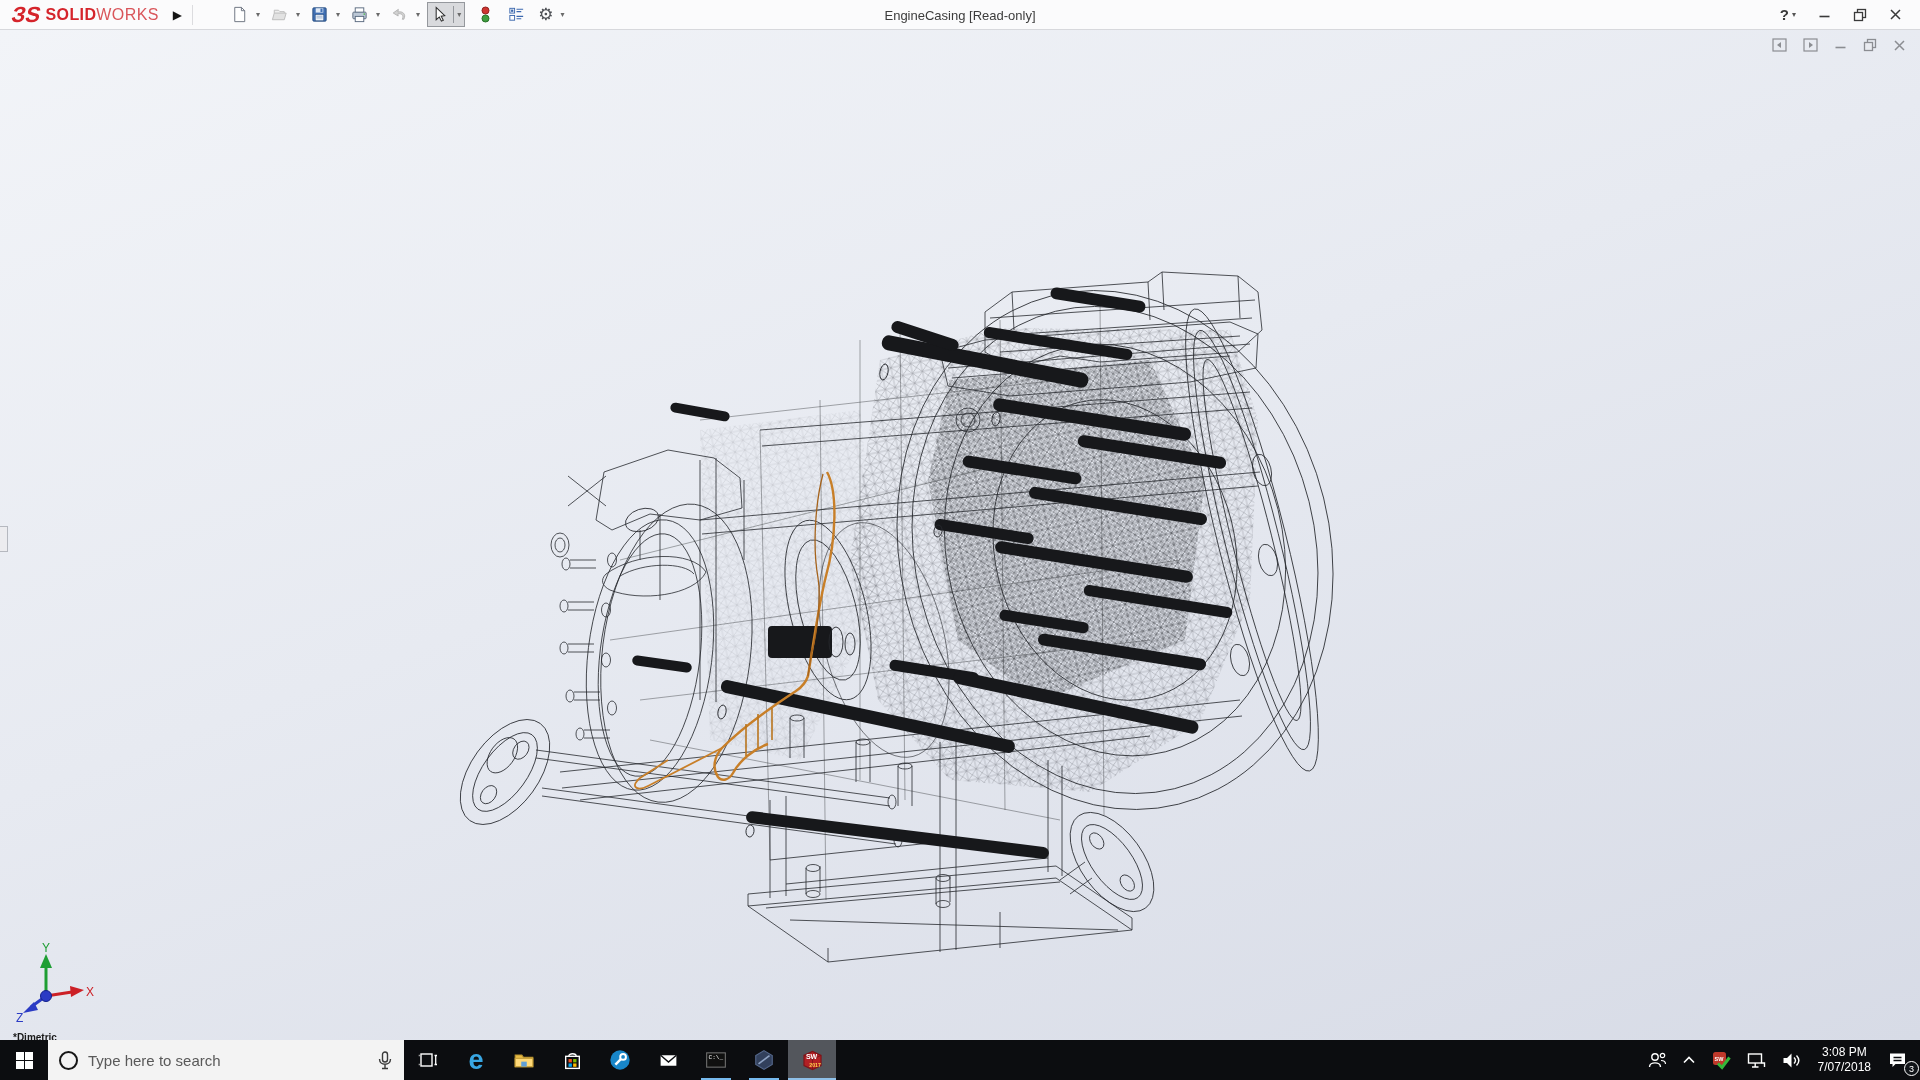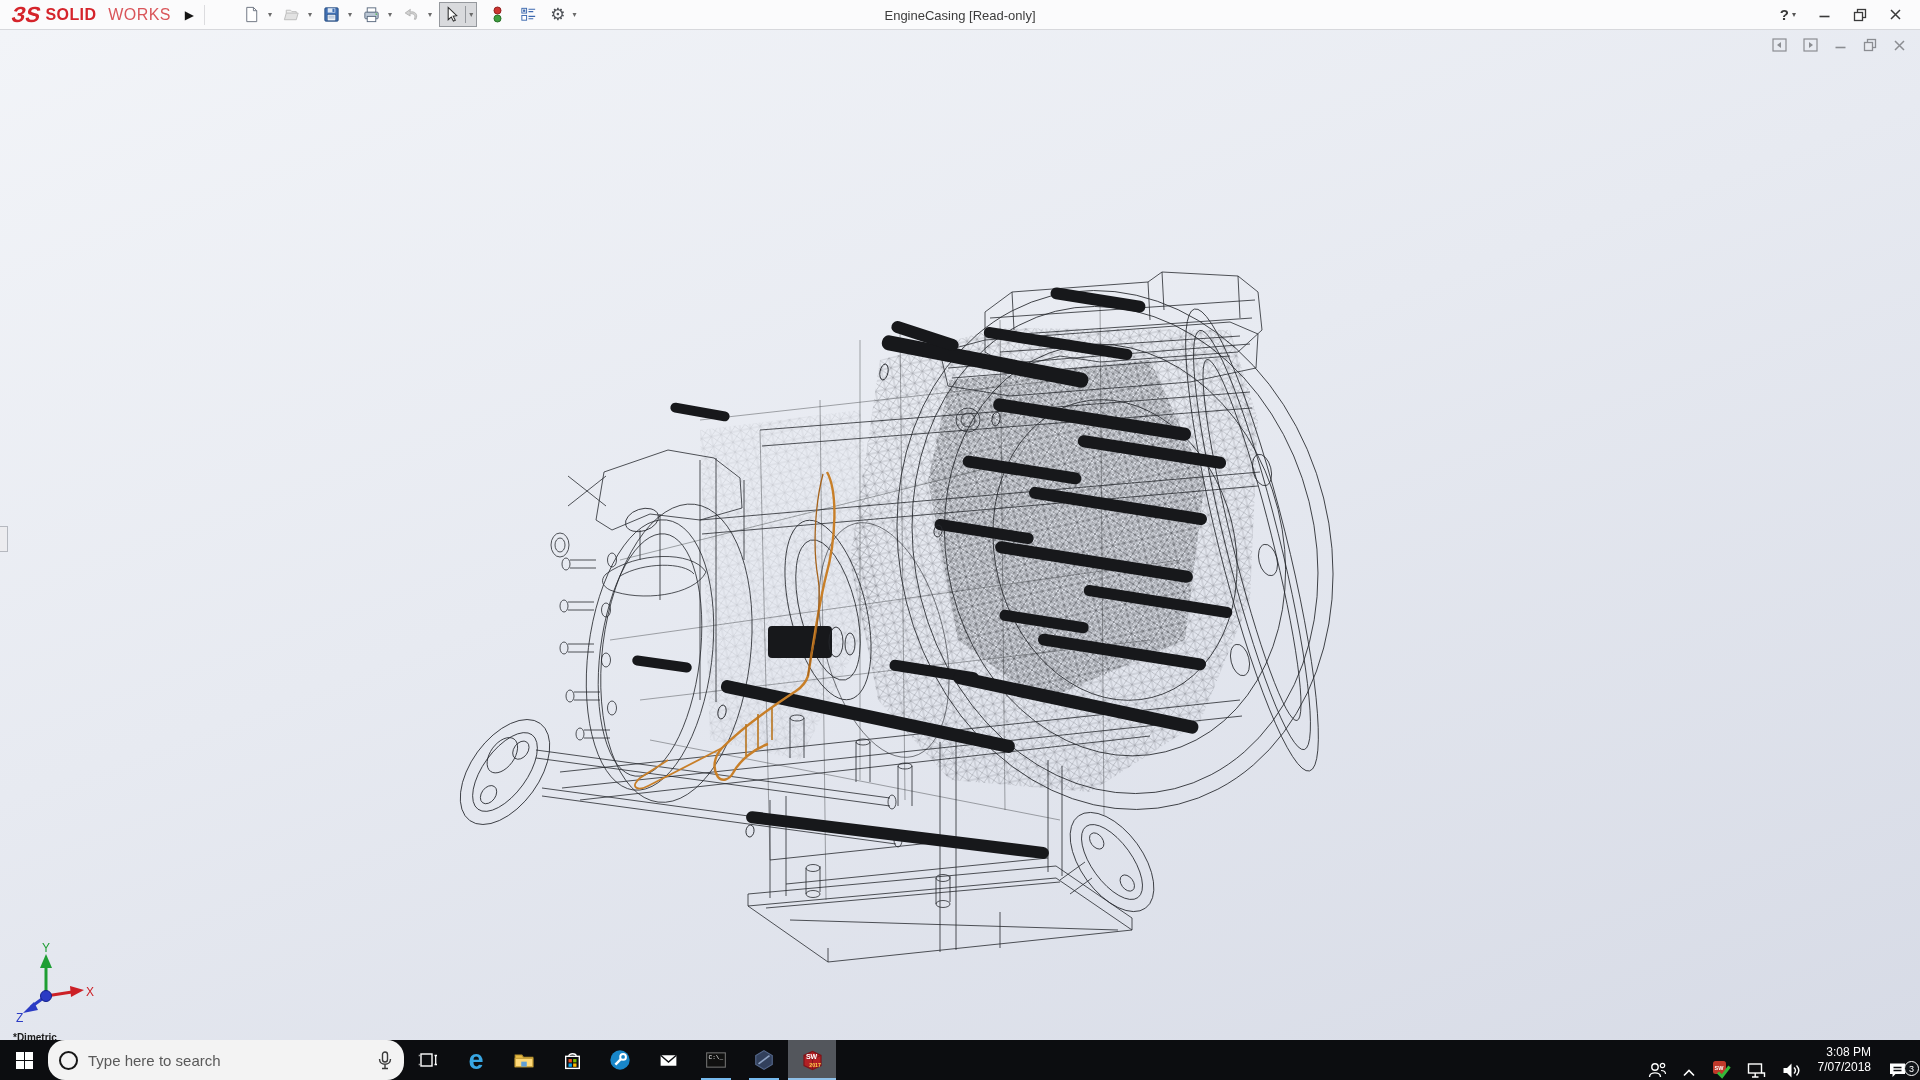--- a/index.html
+++ b/index.html
@@ -7,21 +7,21 @@
   body { font-family:"Liberation Sans", sans-serif; background:#fff; }
   .screen { position:relative; width:1920px; height:1080px; overflow:hidden; }
 
   
   .titlebar { position:absolute; top:0; left:0; right:0; height:30px;
     background:#fbfbfc; border-bottom:1px solid #d7d8dc;
     display:flex; align-items:center; z-index:30; }
   .logo { display:flex; align-items:center; padding-left:12px; white-space:nowrap; }
   .logo-mark { color:#d5242b; font-weight:bold; font-size:22px; transform:skewX(-14deg); margin-right:5px; line-height:1; }
   .logo-solid { color:#d5242b; font-weight:700; font-size:16px; letter-spacing:.4px; }
-  .logo-works { color:#d9555a; font-weight:400; font-size:16px; letter-spacing:.4px;padding-left:12px; }
+  .logo-works { color:#d9555a; font-weight:400; font-size:16px; letter-spacing:.4px; }
   .flyout-btn { margin-left:14px; font-size:12px; color:#141414; background:none; border:none; cursor:pointer; }
   .tb-sep { width:1px; height:20px; background:#dcdcdf; margin:0 8px 0 10px; }
   .toolbar { display:flex; align-items:center; margin-left:26px; }
   .tool { display:flex; align-items:center; background:none; border:1px solid transparent; padding:2px 2px; cursor:pointer; }
   .tool svg { width:19px; height:19px; display:block; }
   .caret { font-size:8px; color:#6a6a6a; margin:0 7px 0 4px; }
   .tool-group { display:flex; align-items:center; }
   .tool-group.active { background:#d9dadd; border:1px solid #95989d; }
   .tool-group.active .tool { border:none; }
   .tool-group.active .caret { border-left:1px solid #95989d; padding:4px 3px; margin:0 0 0 2px; }
@@ -41,34 +41,34 @@
   .model-svg { position:absolute; inset:0; width:100%; height:100%; }
   .left-tab { position:absolute; left:0; top:496px; width:8px; height:26px; background:#ececef;
     border:1px solid #b5b8bf; border-left:none; cursor:pointer; }
   .triad { position:absolute; left:6px; bottom:18px; }
   .view-label { position:absolute; left:13px; bottom:-3px; font-size:10px; font-weight:700; color:#191919; }
 
   
   .taskbar { position:absolute; left:0; right:0; bottom:0; height:40px; background:#0c0d10;
     display:flex; align-items:stretch; z-index:40; }
   .start-btn { width:48px; display:flex; align-items:center; justify-content:center; background:none; border:none; cursor:pointer; }
-  .search-box { width:356px; background:#f3f3f3; display:flex; align-items:center; padding:0 11px; gap:10px;border-radius:17px; }
+  .search-box { width:356px; background:#f3f3f3; display:flex; align-items:center; padding:0 11px; gap:10px; }
   .cortana-ring { width:19px; height:19px; border:2.5px solid #161616; border-radius:50%; flex:none; cursor:pointer; }
   .search-input { flex:1; border:none; background:transparent; outline:none; font-size:15px; color:#444;
     font-family:"Liberation Sans", sans-serif; }
   .search-input::placeholder { color:#595959; opacity:1; }
   .tb-icons { display:flex; }
   .tb-cell { width:48px; position:relative; display:flex; align-items:center; justify-content:center;
     background:none; border:none; cursor:pointer; }
   .tb-cell.running::after { content:""; position:absolute; left:9px; right:9px; bottom:0; height:2px; background:#76b9ed; }
   .tb-cell.active { background:#53565c; }
   .tb-cell.active::after { content:""; position:absolute; left:0; right:0; bottom:0; height:2px; background:#8fc0e8; }
   .edge-e { font-size:27px; font-weight:700; color:#38a6e3; line-height:1; }
   .tray { margin-left:auto; display:flex; align-items:center; }
-  .tray-item { height:40px; display:flex; align-items:flex-end; justify-content:center; padding:0 7px;
+  .tray-item { height:40px; display:flex; align-items:center; justify-content:center; padding:0 7px;
     background:none; border:none; cursor:pointer; position:relative; }
   .clock { flex-direction:column; line-height:15px; font-size:12px; color:#fff; padding:0 9px; text-align:center; }
   .ac-badge { position:absolute; right:1px; bottom:4px; width:15px; height:15px; border-radius:50%;
     background:#111418; border:1.5px solid #fff; color:#fff; font-size:9px;
     display:flex; align-items:center; justify-content:center; }
 </style>
 </head>
 <body>
 
 <div class="screen">

